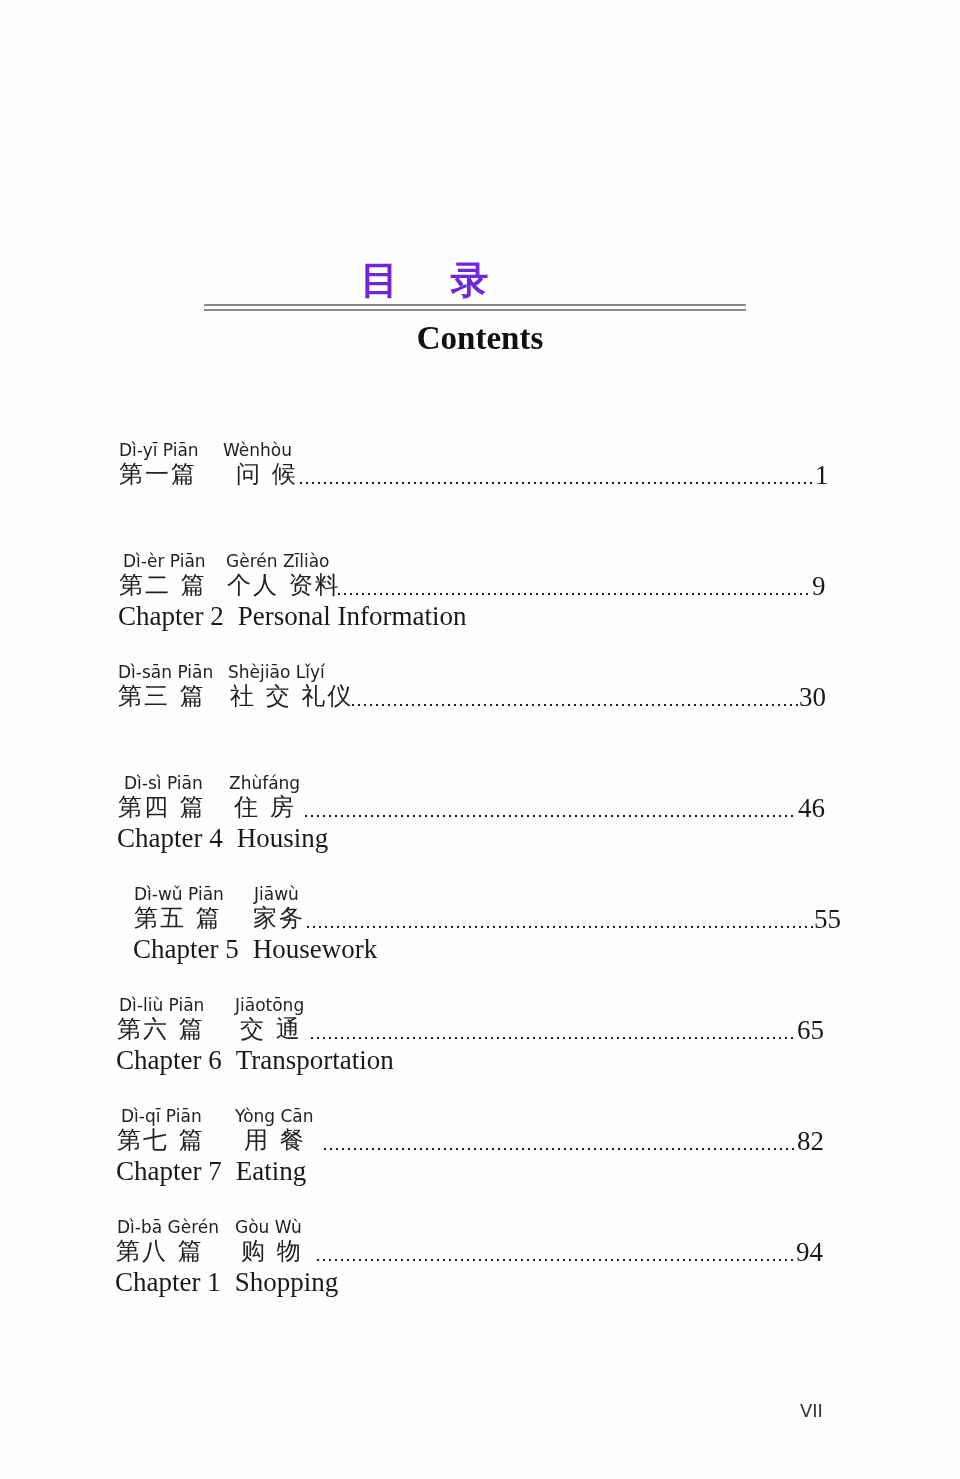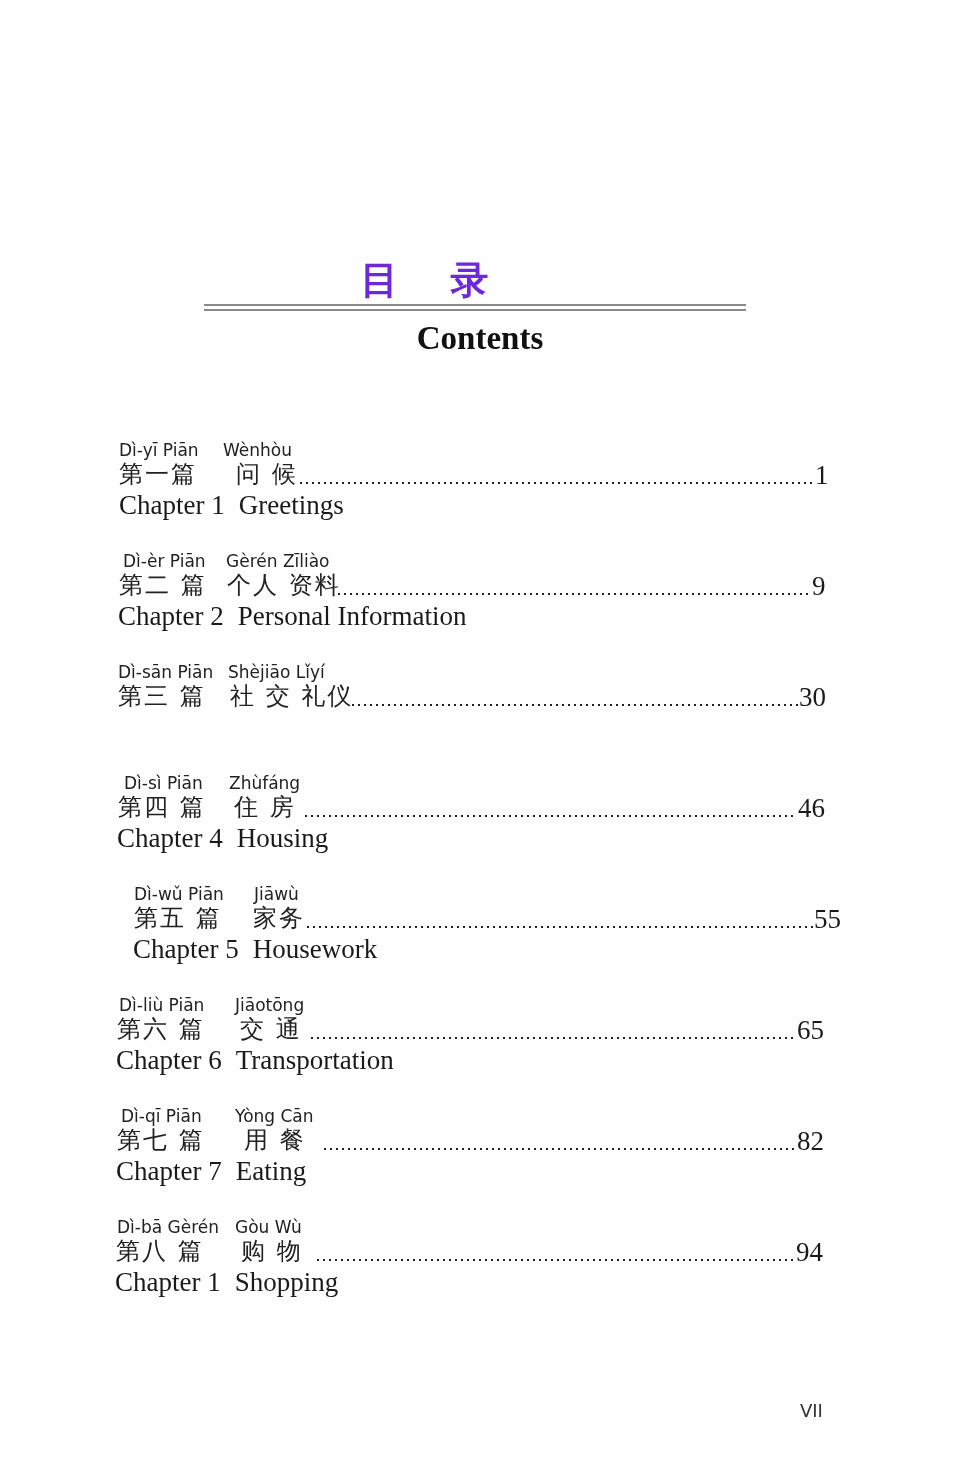--- a/index.html
+++ b/index.html
@@ -63,21 +63,20 @@
   <div class="rule r2"></div>
   <div class="title-en">Contents</div>
 
   <div class="entry" style="top:440px;">
     <span class="pinyin" style="left:119px;">Dì-yī Piān</span>
     <span class="pinyin" style="left:223px;">Wènhòu</span>
     <span class="cn" style="left:119px;">第一篇</span>
     <span class="cn" style="left:236px;">问 候</span>
     <span class="leader" style="left:298px; width:514px;"></span>
     <span class="pagenum" style="left:815px;">1</span>
-    <span class="chapter" style="left:119px;"><span>Chapter 1</span><span class="sp"></span><span>Greetings</span></span>
   </div>
 
   <div class="entry" style="top:551px;">
     <span class="pinyin" style="left:123px;">Dì-èr Piān</span>
     <span class="pinyin" style="left:226px;">Gèrén Zīliào</span>
     <span class="cn" style="left:119px;">第二 篇</span>
     <span class="cn" style="left:227px;">个人 资料</span>
     <span class="leader" style="left:336px; width:475px;"></span>
     <span class="pagenum" style="left:812px;">9</span>
     <span class="chapter" style="left:118px;"><span>Chapter 2</span><span class="sp"></span><span>Personal Information</span></span>

